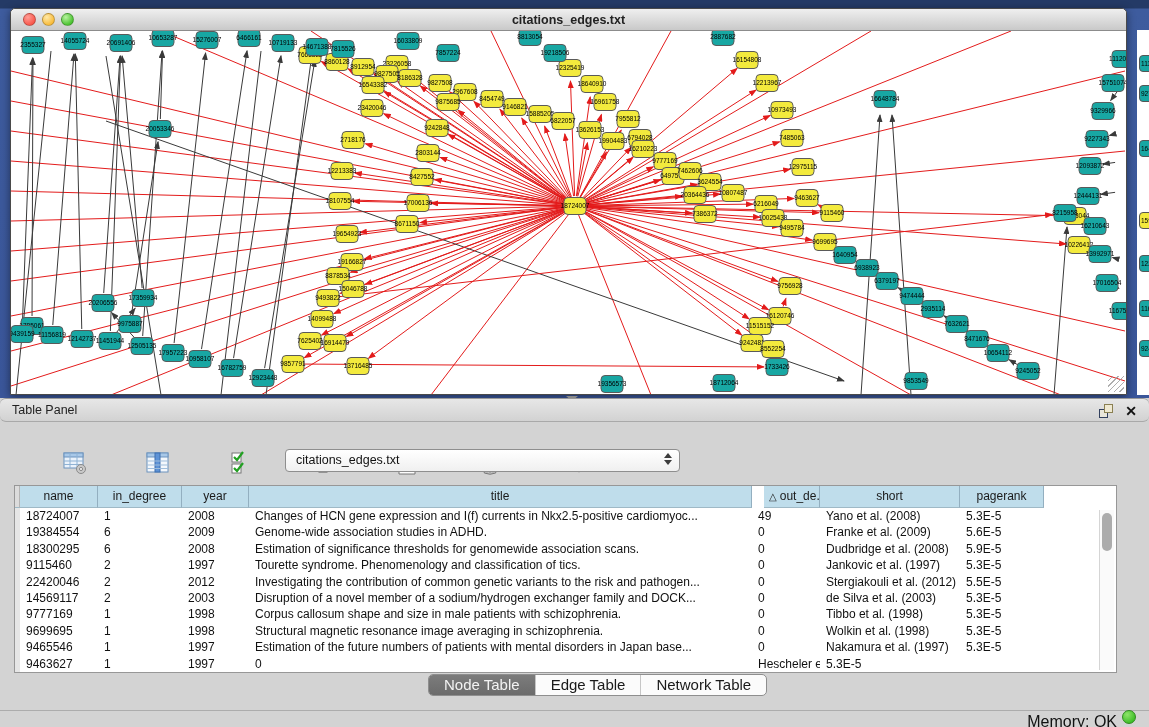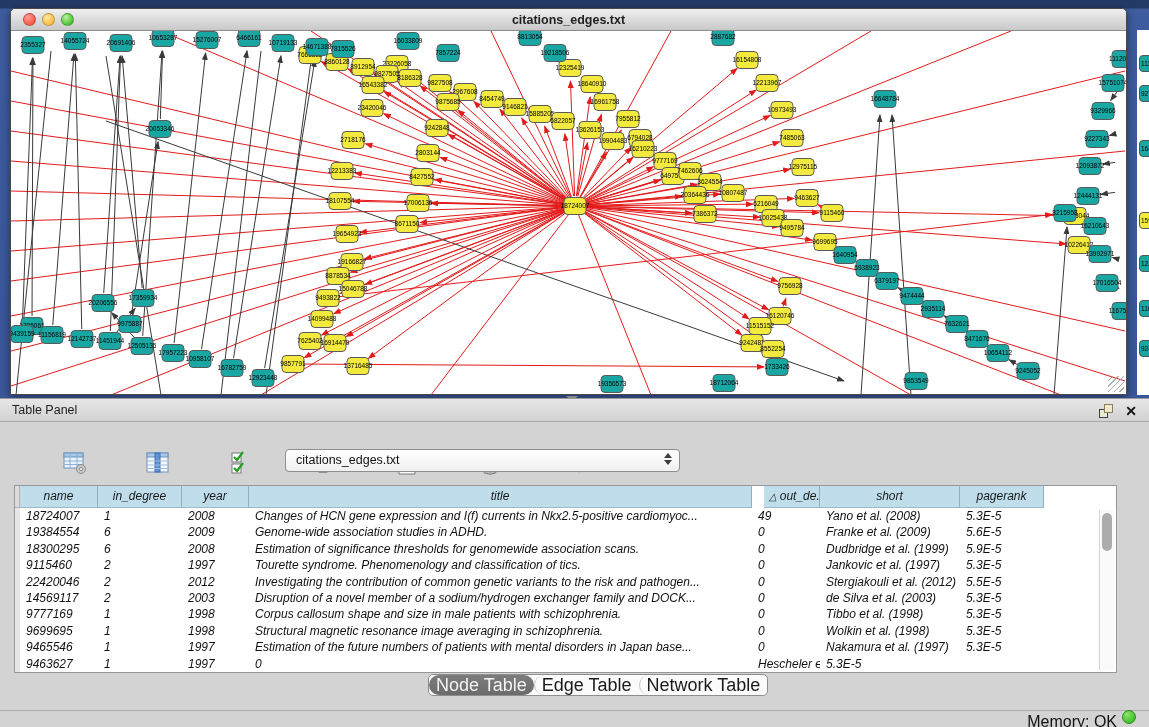--- a/index.html
+++ b/index.html
@@ -27,57 +27,57 @@
   
   .sliver { position:absolute; left:1137px; top:30px; width:12px; height:365px; background:#fff; overflow:hidden; }
   .snode { position:absolute; left:2px; width:22px; height:17px; border:1px solid #555;
            border-radius:4px; font-size:6.5px; line-height:15px; color:#000; overflow:hidden; padding-left:1px; }
 
   
   .panel { position:absolute; left:0; top:398px; width:1149px; height:329px; background:#D3D3D3; }
   .splitter-notch { position:absolute; left:566px; top:-2px; width:0; height:0;
       border-left:6px solid transparent; border-right:6px solid transparent; border-top:5px solid #8a8a8a; }
   .panel-header { position:relative; height:24px; background:linear-gradient(#E7E7E7,#D2D2D2);
-                  border-top:1px solid #999; border-bottom:1px solid #A9A9A9; }
+                  border-top:1px solid #999; border-bottom:1px solid #A9A9A9;border-radius:6px; }
   .panel-title { position:absolute; left:12px; top:0; line-height:23px; font-size:12.5px; color:#222; }
   .float-btn { position:absolute; right:36px; top:5px; width:14px; height:14px; cursor:default; }
   .float-btn .sq1 { position:absolute; left:0; bottom:0; width:9px; height:9px; border:1px solid #33415e; background:#e9e6da; }
   .float-btn .sq2 { position:absolute; right:0; top:0; width:9px; height:9px; border:1px solid #8a8052; background:#efe9d2; }
   .close-btn { position:absolute; right:12px; top:2px; font-size:14px; font-weight:bold; color:#111; line-height:20px; }
 
   .toolbar { position:absolute; left:14px; top:49px; height:32px; display:flex; align-items:center; }
   .tbtn { width:26px; height:26px; display:flex; align-items:center; justify-content:center; margin-right:9px;margin-left:48px; }
   .tbtn.dis { opacity:.55; }
   .fx { font-size:14px; color:#222; font-style:italic; font-weight:bold; white-space:nowrap; }
   .dropdown { position:absolute; left:285px; top:51px; width:395px; height:23px;
               background:linear-gradient(#FFFFFF,#F0F0F0); border:1px solid #8E8E8E; border-radius:4px;
               font-size:12.5px; color:#111; line-height:21px; padding-left:10px; }
   .dd-arrows { position:absolute; right:7px; top:3px; display:flex; flex-direction:column; align-items:center; }
   .dd-arrows i { display:block; width:0; height:0; border-left:4px solid transparent; border-right:4px solid transparent; }
   .dd-arrows .up { border-bottom:5px solid #3c3c3c; margin-bottom:2px; }
   .dd-arrows .dn { border-top:5px solid #3c3c3c; }
 
   .table-wrap { position:absolute; left:14px; top:87px; width:1103px; height:188px;
-                background:#fff; border:1px solid #979797; overflow:hidden;font-style:italic; }
+                background:#fff; border:1px solid #979797; overflow:hidden; }
   .grid-row { display:grid; grid-template-columns:5px 78px 84px 67px 503px 68px 140px 84px; }
   .thead { height:22px; }
   .thead .th { background:#BFDDEB; border-right:1px solid #93AFC0; border-bottom:1px solid #9FB9C6;
                font-size:12px; color:#1a1a1a; line-height:21px; text-align:center; overflow:hidden; white-space:nowrap; }
   .thead .th.c0 { background:#DCDCDC; border-right:1px solid #b5b5b5; }
   .thead .th.left { text-align:right; padding-left:5px;margin-left:12px; }
   .sort-glyph { font-size:10px; margin-right:3px; color:#222; }
   .tbody .td { font-size:12px; color:#111; height:16.4px; line-height:16.4px; overflow:hidden;
                white-space:nowrap; padding-left:6px; }
   .tbody .td.c0 { background:#E6E6E6; padding:0; }
   .vscroll { position:absolute; right:2px; top:24px; bottom:2px; width:15px; background:#FAFAFA; border-left:1px solid #D5D5D5; }
   .vthumb { position:absolute; left:2px; top:3px; width:10px; height:38px; background:#ACACAC; border-radius:6px; }
 
   .tabs { position:absolute; left:428px; top:276px; height:22px; display:flex; border:1px solid #8E8E8E;
           border-radius:5px; overflow:hidden; background:#FBFBFB; }
-  .tab { padding:0 7px; font-size:18px; line-height:20px; color:#1a1a1a; border-left:1px solid #C6C6C6;border-radius:10px; }
+  .tab { padding:0 15px; font-size:15px; line-height:20px; color:#1a1a1a; border-left:1px solid #C6C6C6; }
   .tab:first-child { border-left:none; }
   .tab.active { background:linear-gradient(#7c7c7c,#6b6b6b); color:#F3F3F3; }
 
   .status-divider { position:absolute; left:0; top:312px; width:1149px; height:1px; background:#ACACAC; }
   .memory { position:absolute; right:32px; top:315px; font-size:16px; color:#111; }
   .mem-dot { position:absolute; right:13px; top:312px; width:14px; height:14px; border-radius:50%;
              border:1px solid #2F8A1F; background:radial-gradient(circle at 35% 30%, #8FE46A, #3DBE27 75%); }
 </style>
 </head>
 <body>
@@ -851,21 +851,21 @@
           <div class="td">Franke et al. (2009)</div>
           <div class="td">5.6E-5</div>
         </div>
         <div class="grid-row">
           <div class="td c0"></div>
           <div class="td">18300295</div>
           <div class="td">6</div>
           <div class="td">2008</div>
           <div class="td">Estimation of significance thresholds for genomewide association scans.</div>
           <div class="td">0</div>
-          <div class="td">Dudbridge et al. (1999)</div>
+          <div class="td">Dudbridge et al. (2008)</div>
           <div class="td">5.9E-5</div>
         </div>
         <div class="grid-row">
           <div class="td c0"></div>
           <div class="td">9115460</div>
           <div class="td">2</div>
           <div class="td">1997</div>
           <div class="td">Tourette syndrome. Phenomenology and classification of tics.</div>
           <div class="td">0</div>
           <div class="td">Jankovic et al. (1997)</div>

